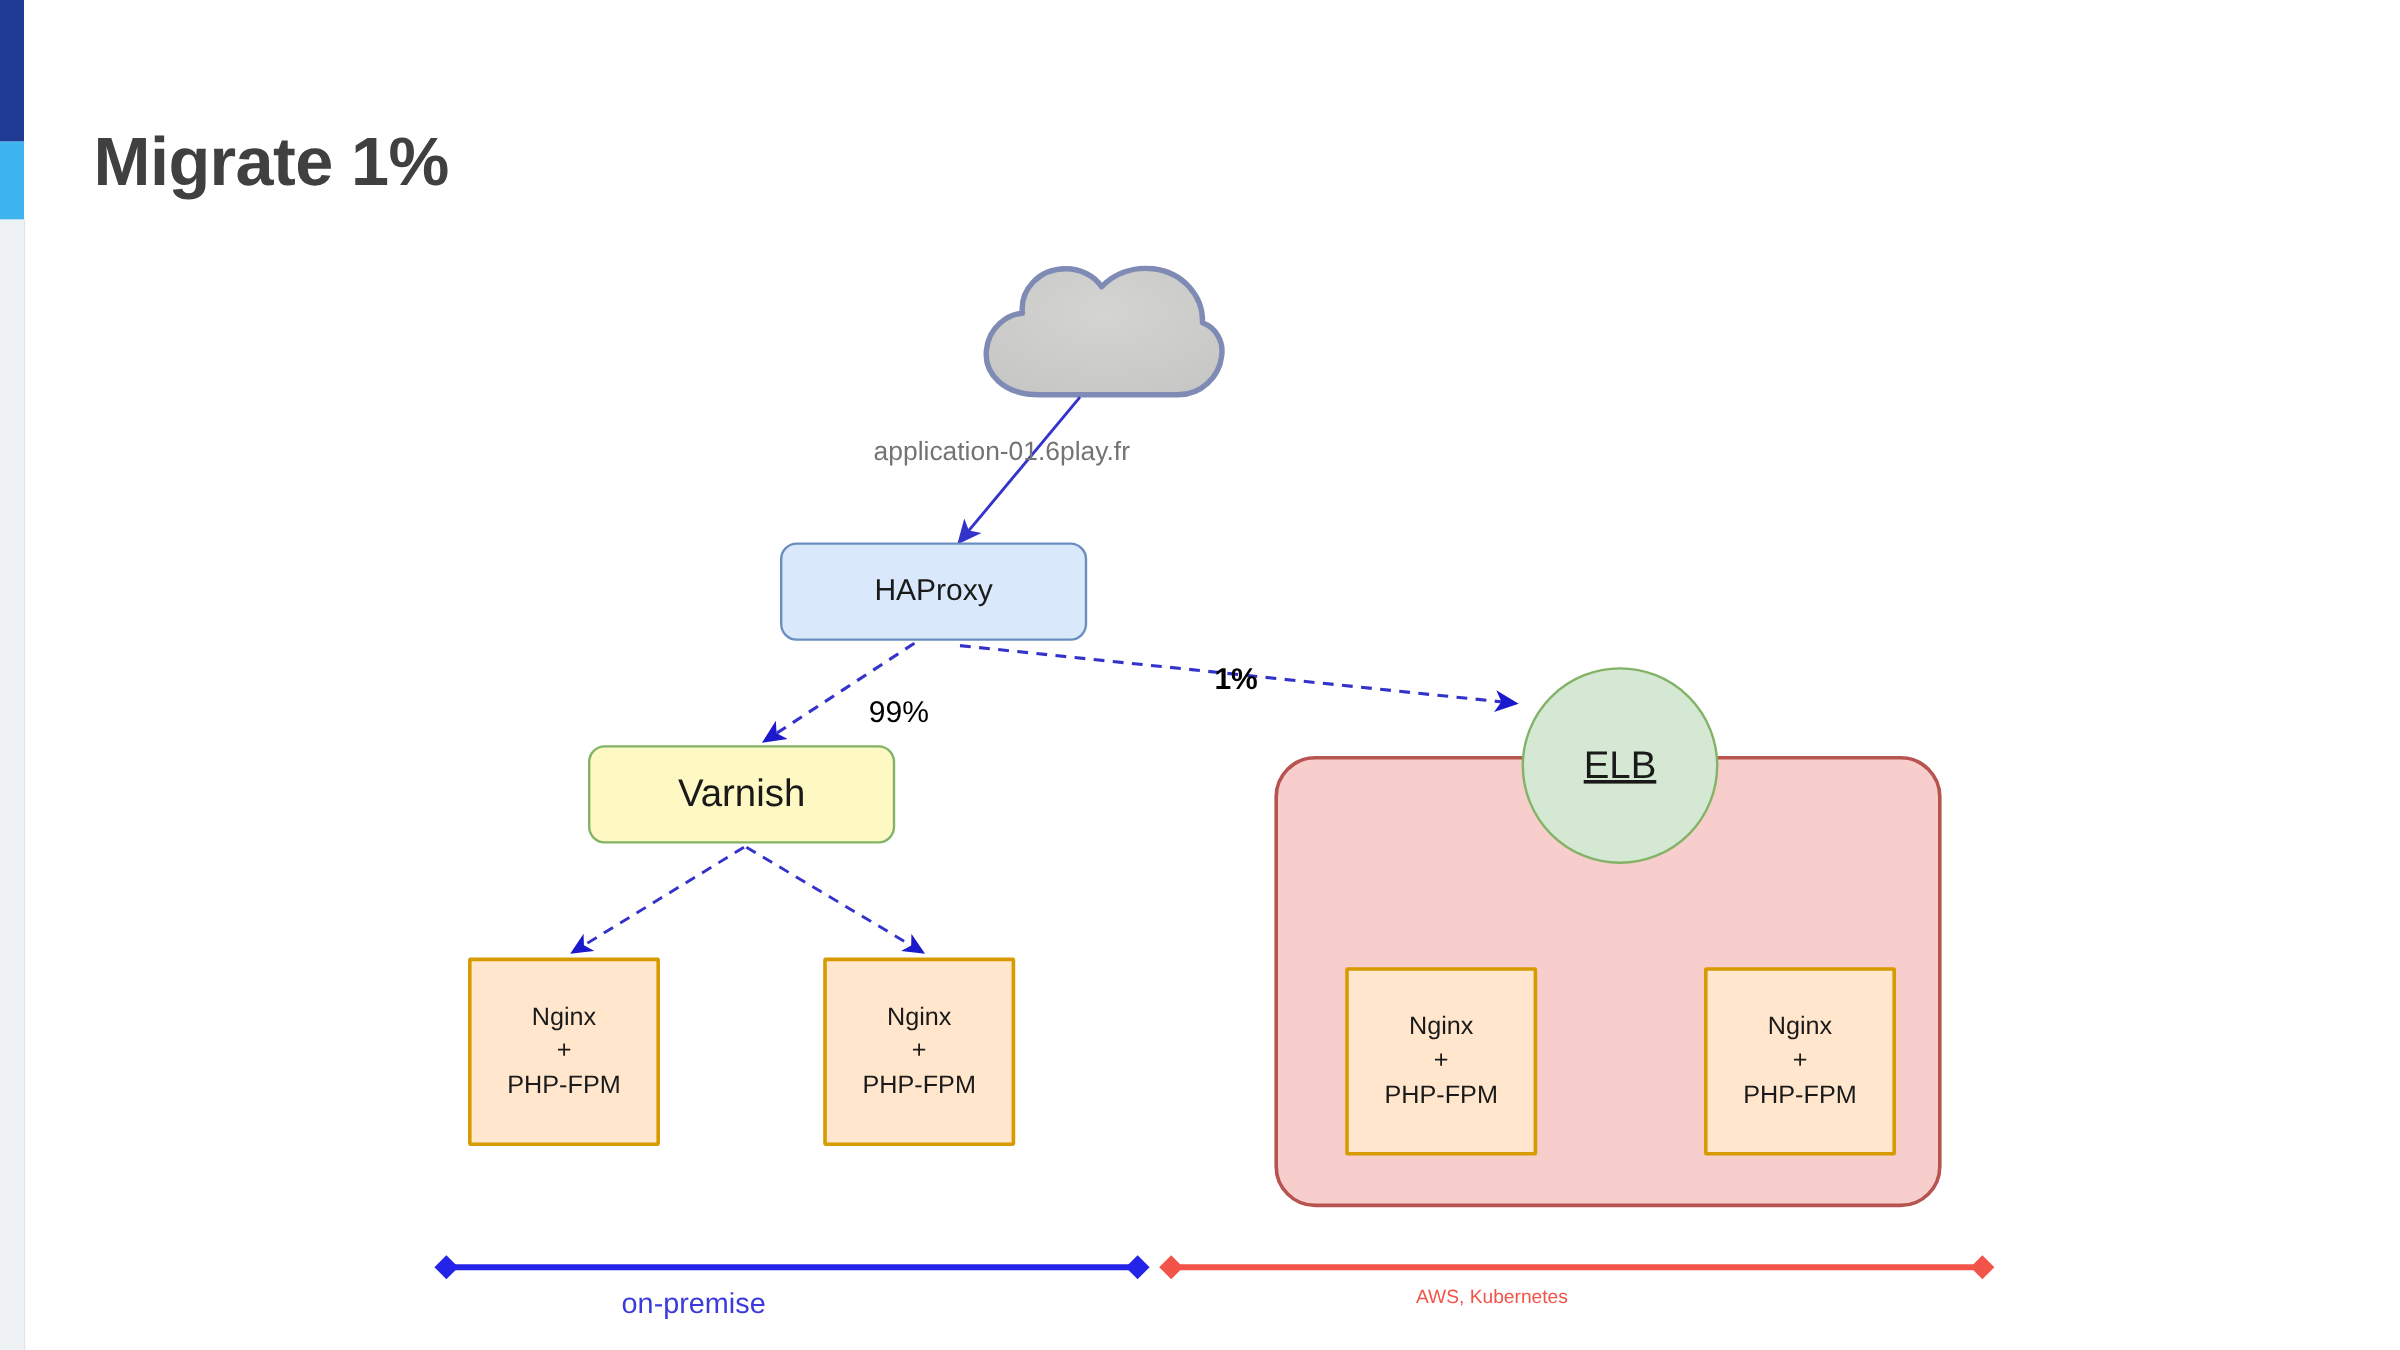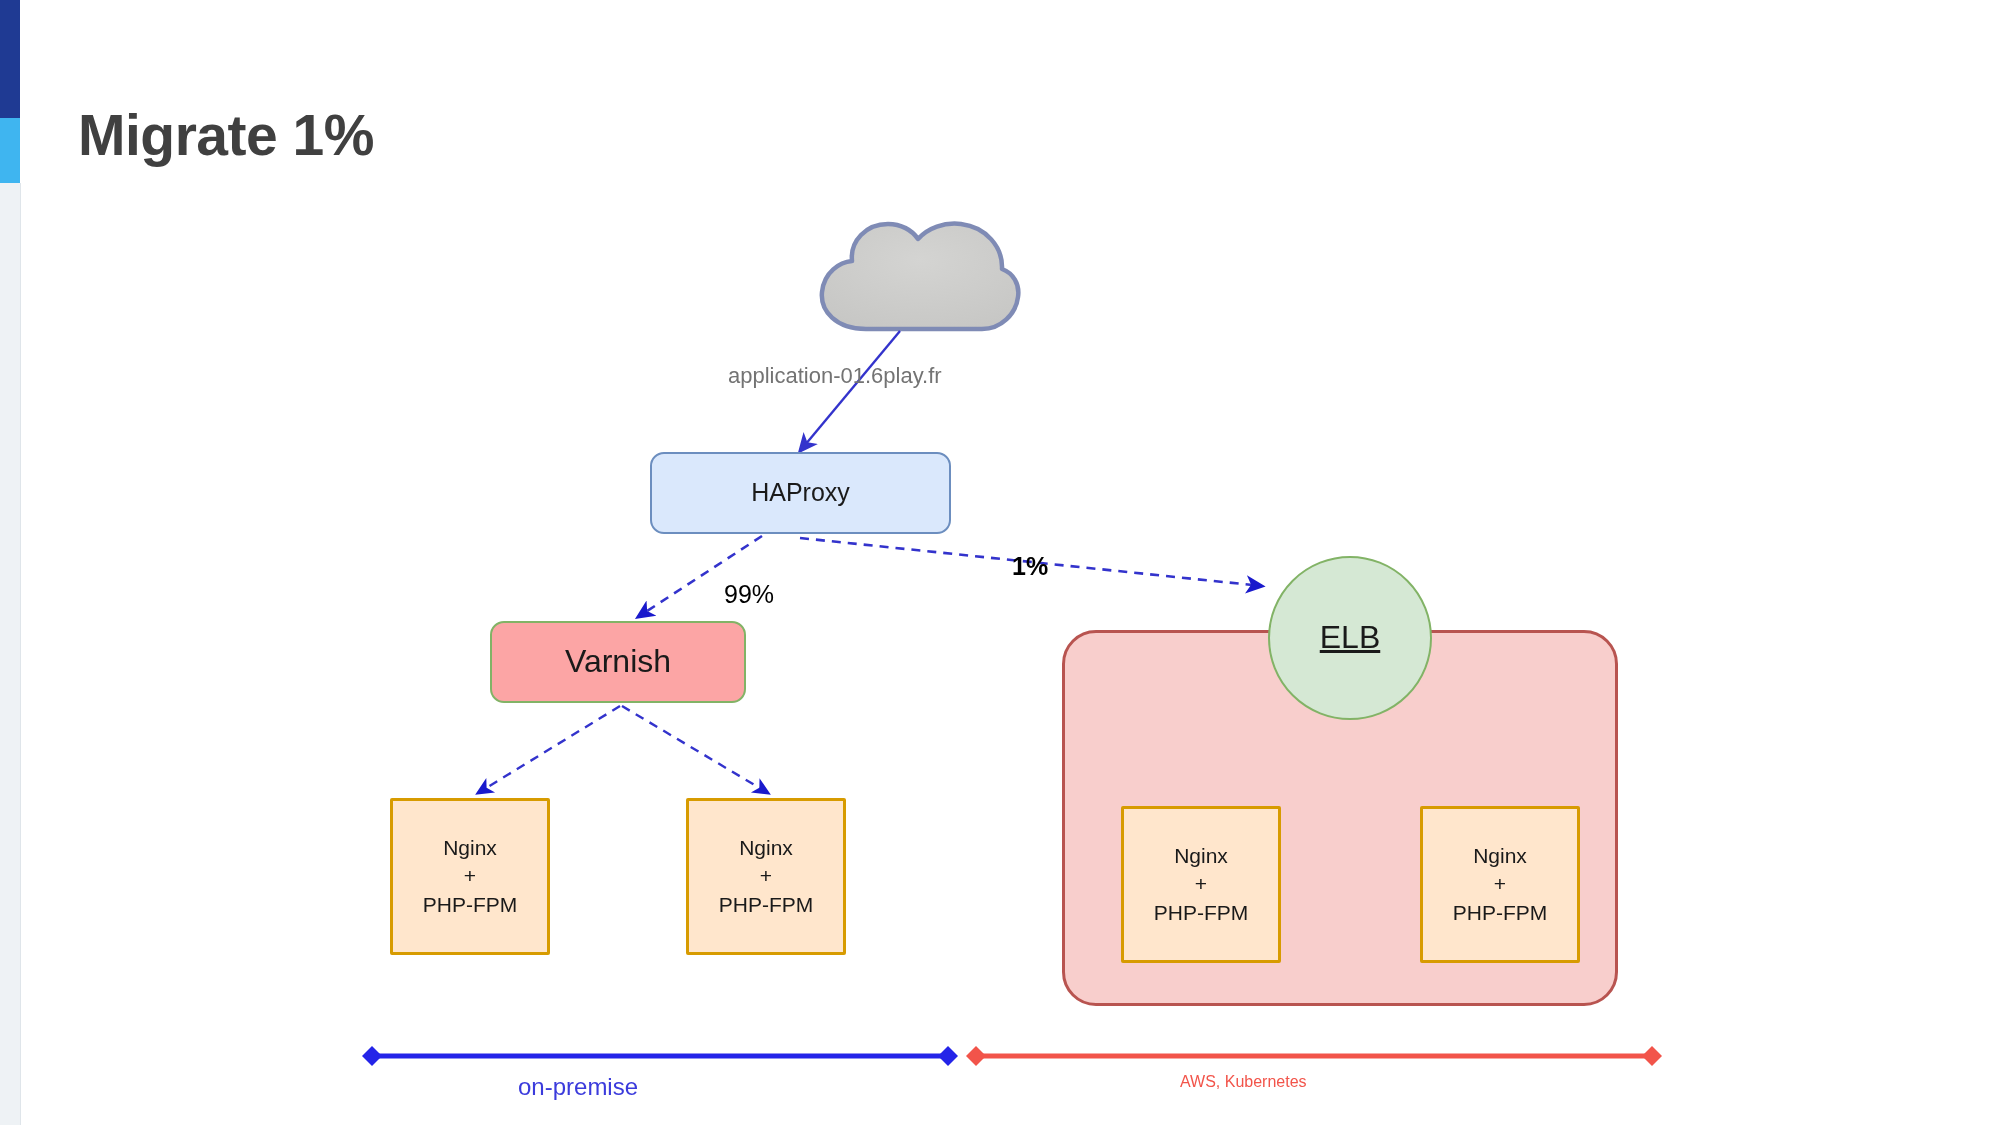--- a/index.html
+++ b/index.html
@@ -74,30 +74,30 @@
     display: flex;
     align-items: center;
     justify-content: center;
     text-align: center;
     color: #1a1a1a;
     line-height: 1.35;
   }
 
   .node-haproxy {
     left: 650px;  top: 452px;
-    width: 301px; height: 82px;
+    width: 256px; height: 82px;
     background: #dae8fc;
     border: 2px solid #6c8ebf;
     border-radius: 14px;
     font-size: 25px;
   }
   .node-varnish {
     left: 490px;  top: 621px;
     width: 256px; height: 82px;
-    background: #fca5a5;
+    background: #fef9c3;
     border: 2px solid #82b366;
     border-radius: 14px;
     font-size: 32px;
   }
   .node-elb {
     left: 1268px; top: 556px;
     width: 164px; height: 164px;
     background: #d5e8d4;
     border: 2px solid #82b366;
     border-radius: 50%;

